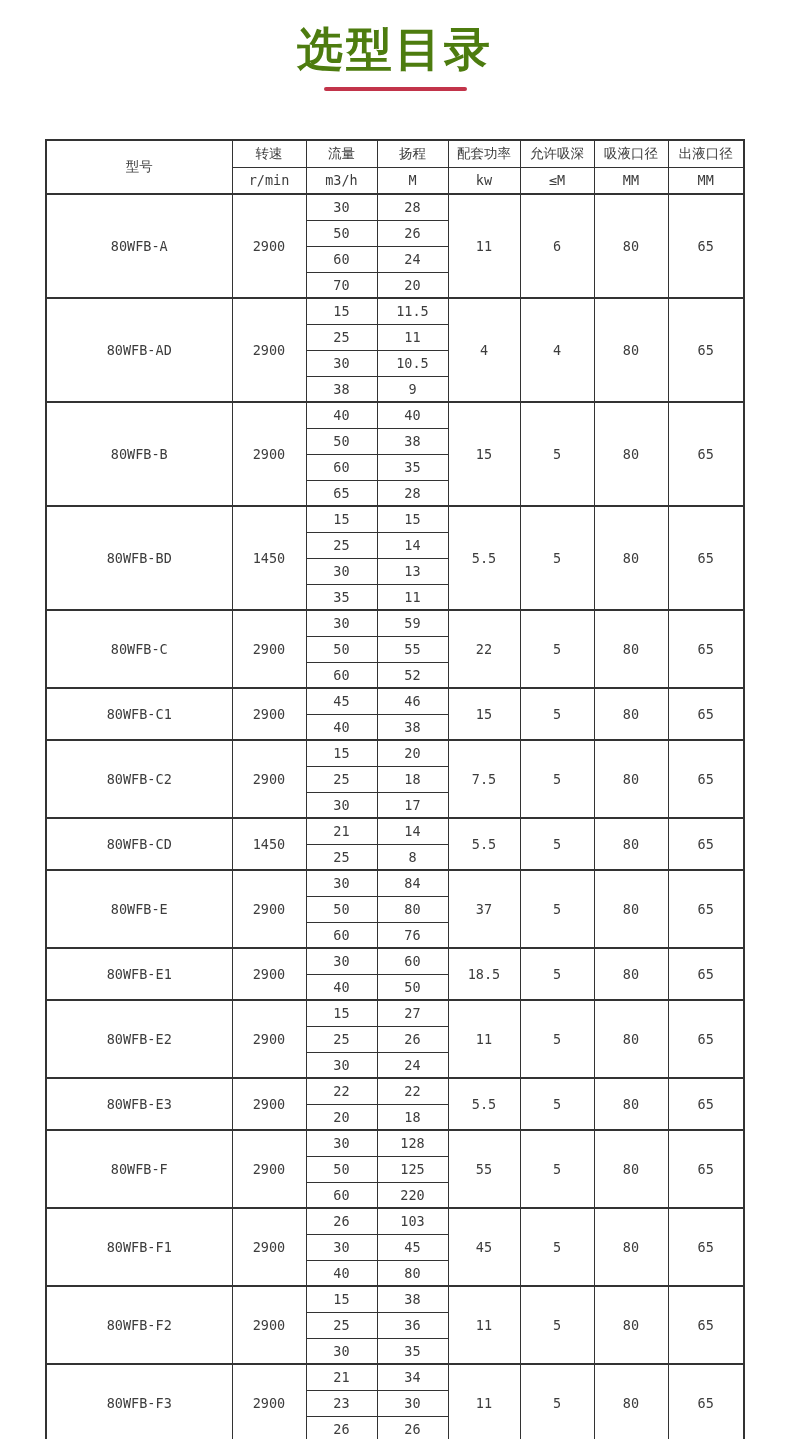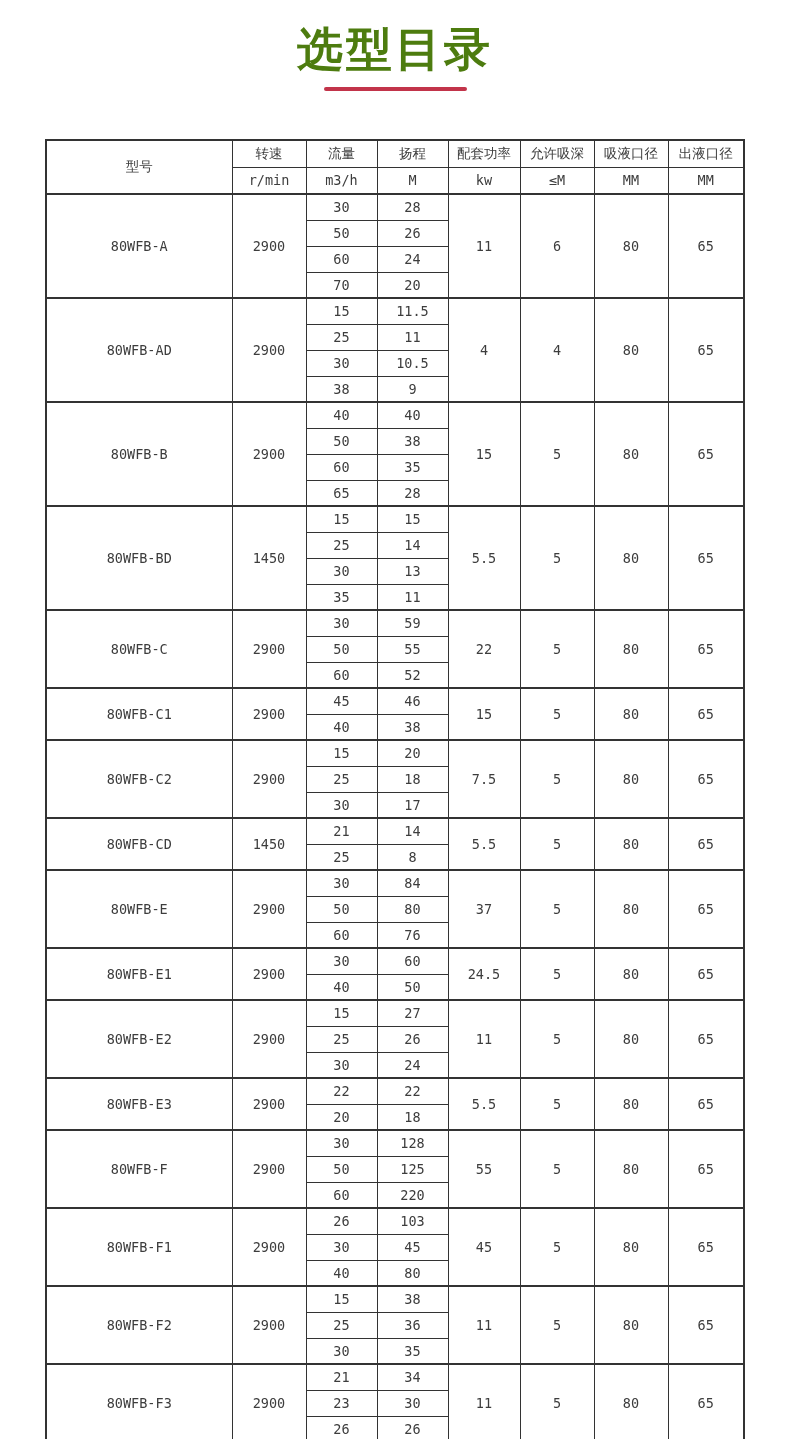--- a/index.html
+++ b/index.html
@@ -264,21 +264,21 @@
         </tr>
         <tr>
           <td>60</td>
           <td>76</td>
         </tr>
         <tr class="group-start">
           <td rowspan="2">80WFB-E1</td>
           <td rowspan="2">2900</td>
           <td>30</td>
           <td>60</td>
-          <td rowspan="2">24.5</td>
+          <td rowspan="2">18.5</td>
           <td rowspan="2">5</td>
           <td rowspan="2">80</td>
           <td rowspan="2">65</td>
         </tr>
         <tr>
           <td>40</td>
           <td>50</td>
         </tr>
         <tr class="group-start">
           <td rowspan="3">80WFB-E2</td>

